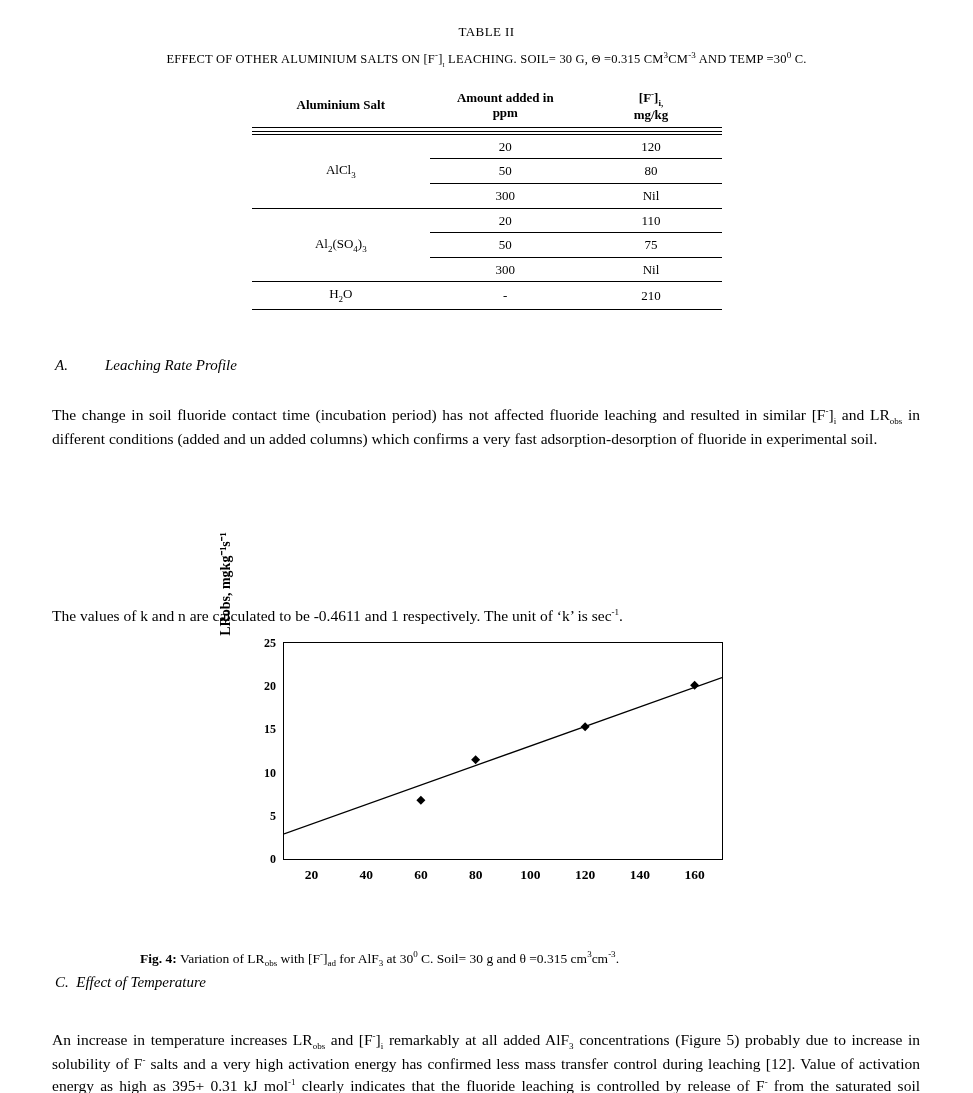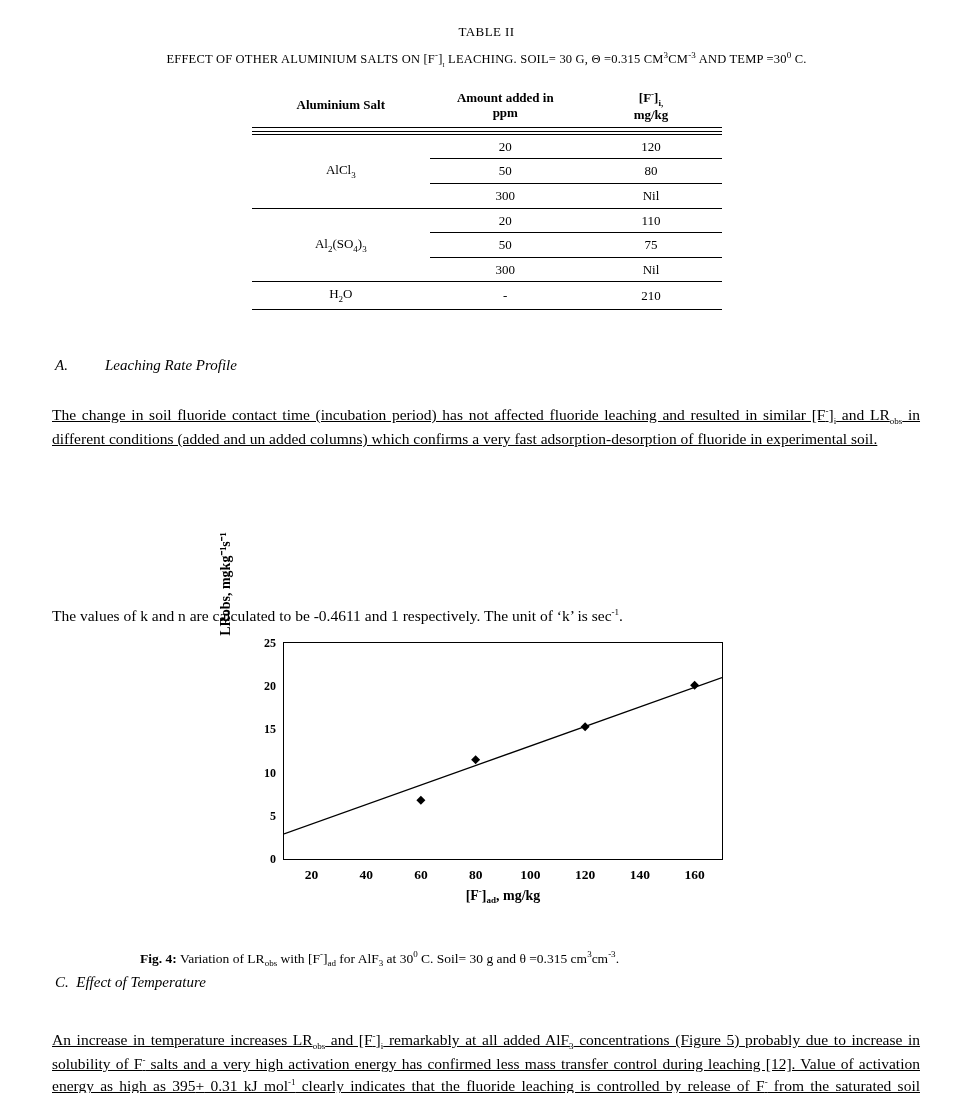--- a/index.html
+++ b/index.html
@@ -76,21 +76,20 @@
   .sec-a .letter { display: inline-block; width: 50px; font-style: italic; }
   .sec-b { position: absolute; left: 55px; top: 478px; }
   .sec-b .letter { display: inline-block; width: 50px; font-style: italic; }
   .sec-c { position: absolute; left: 55px; top: 950px; }
 
   .para {
     position: absolute;
     font-size: 15.5px;
     line-height: 1.42;
     text-align: justify;
-    text-decoration: underline;
   }
   .p1 { left: 52px; top: 380px; width: 868px; }
   .p2 { left: 52px; top: 527px; width: 868px; }
   .p3 { left: 52px; top: 1005px; width: 868px; }
 
   .eq-line {
     position: absolute;
     left: 52px;
     top: 558px;
     width: 868px;
@@ -287,23 +286,20 @@
       <svg id="plot-svg" width="438" height="216" viewBox="0 0 438 216">
           <line x1="0" y1="190.94400000000002" x2="438" y2="34.56" stroke="#000" stroke-width="1.3"></line>
           <polygon points="136.875,152.748 141.375,157.248 136.875,161.748 132.375,157.248" fill="#000"></polygon>
           <polygon points="191.625,112.14 196.125,116.64 191.625,121.14 187.125,116.64" fill="#000"></polygon>
           <polygon points="301.125,79.30799999999999 305.625,83.80799999999999 301.125,88.30799999999999 296.625,83.80799999999999" fill="#000"></polygon>
           <polygon points="410.625,37.835999999999984 415.125,42.335999999999984 410.625,46.835999999999984 406.125,42.335999999999984" fill="#000"></polygon>
         </svg>
     </div>
   </div>
 
-  <div class="xlabel">
-    [F<span class="sup">-</span>]<span class="sub">ad</span>, mg/kg
-  </div>
 
   <div class="fig-caption">
     <b>Fig. 4:</b><span> Variation of LR</span><span class="sub">obs</span><span> with [F</span><span class="sup">-</span><span>]</span><span class="sub">ad</span><span> for AlF</span><span class="sub">3</span><span> at 30</span><span class="sup">0</span><span> C. Soil= 30 g and θ =0.315 cm</span><span class="sup">3</span><span>cm</span><span class="sup">-3</span><span>.</span>
   </div>
 
   <div class="section-head sec-c">
     <span>C.</span>&nbsp;&nbsp;<span>Effect of Temperature</span>
   </div>
 
   <div class="para p3">

